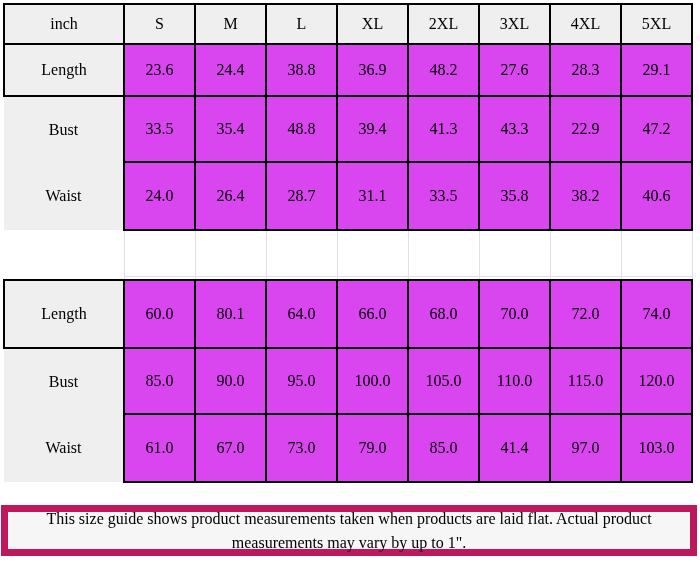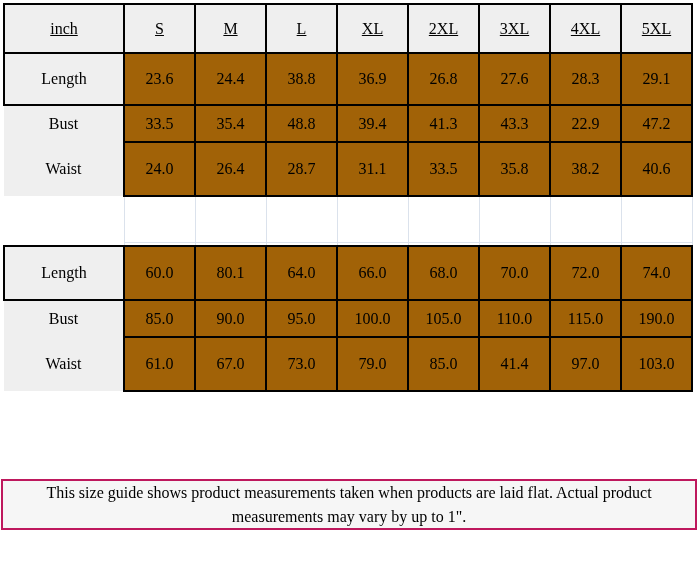--- a/index.html
+++ b/index.html
@@ -10,32 +10,32 @@
   .sheet{position:absolute;inset:0;background:#fff;}
   table.size-table{
     position:absolute;left:3px;top:3px;width:690px;
     border-collapse:collapse;table-layout:fixed;
   }
   td{
     border:2px solid #000;text-align:center;vertical-align:middle;
     font-size:16px;padding:0;overflow:hidden;white-space:nowrap;
   }
   td.g{background:#efefef;}
-  td.w{background:#a16207;}
+  td.w{background:#d946ef;}
   
   td.nb{border-left-style:hidden;border-bottom-style:hidden;}
   
   tr.gap td{border:1px solid #dbe2ec;background:#ffffff;}
   tr.gap td.gl{border-left-style:hidden;}
   tr.gap1 td.gl{border-bottom-style:hidden;}
-  tr.rh1{height:49px;text-decoration:underline;} tr.rh2{height:52px;} tr.rh3{height:37px;} tr.rh4{height:54px;}
+  tr.rh1{height:40px;} tr.rh2{height:52px;} tr.rh3{height:66px;} tr.rh4{height:68px;}
   tr.gap1{height:46px;} tr.gap2{height:4px;}
   .footnote{
-    position:absolute;left:1px;top:479px;width:696px;height:51px;
-    box-sizing:border-box;border:2px solid #be185d;background:#f6f6f6;
+    position:absolute;left:1px;top:505px;width:696px;height:51px;
+    box-sizing:border-box;border:7px solid #be185d;background:#f6f6f6;
     display:flex;align-items:center;justify-content:center;
   }
   .footnote .txt{
     max-width:652px;text-align:center;font-size:16px;line-height:1.45;
   }
 </style>
 </head>
 <body>
 
 <div class="sheet">
@@ -64,21 +64,21 @@
       <td class="g">3XL</td>
       <td class="g">4XL</td>
       <td class="g">5XL</td>
     </tr>
     <tr class="rh2">
       <td class="g">Length</td>
       <td class="w">23.6</td>
       <td class="w">24.4</td>
       <td class="w">38.8</td>
       <td class="w">36.9</td>
-      <td class="w">26.8</td>
+      <td class="w">48.2</td>
       <td class="w">27.6</td>
       <td class="w">28.3</td>
       <td class="w">29.1</td>
     </tr>
     <tr class="rh3">
       <td class="g nb">Bust</td>
       <td class="w">33.5</td>
       <td class="w">35.4</td>
       <td class="w">48.8</td>
       <td class="w">39.4</td>
@@ -135,21 +135,21 @@
     </tr>
     <tr class="rh3">
       <td class="g nb">Bust</td>
       <td class="w">85.0</td>
       <td class="w">90.0</td>
       <td class="w">95.0</td>
       <td class="w">100.0</td>
       <td class="w">105.0</td>
       <td class="w">110.0</td>
       <td class="w">115.0</td>
-      <td class="w">190.0</td>
+      <td class="w">120.0</td>
     </tr>
     <tr class="rh4">
       <td class="g nb">Waist</td>
       <td class="w">61.0</td>
       <td class="w">67.0</td>
       <td class="w">73.0</td>
       <td class="w">79.0</td>
       <td class="w">85.0</td>
       <td class="w">41.4</td>
       <td class="w">97.0</td>

